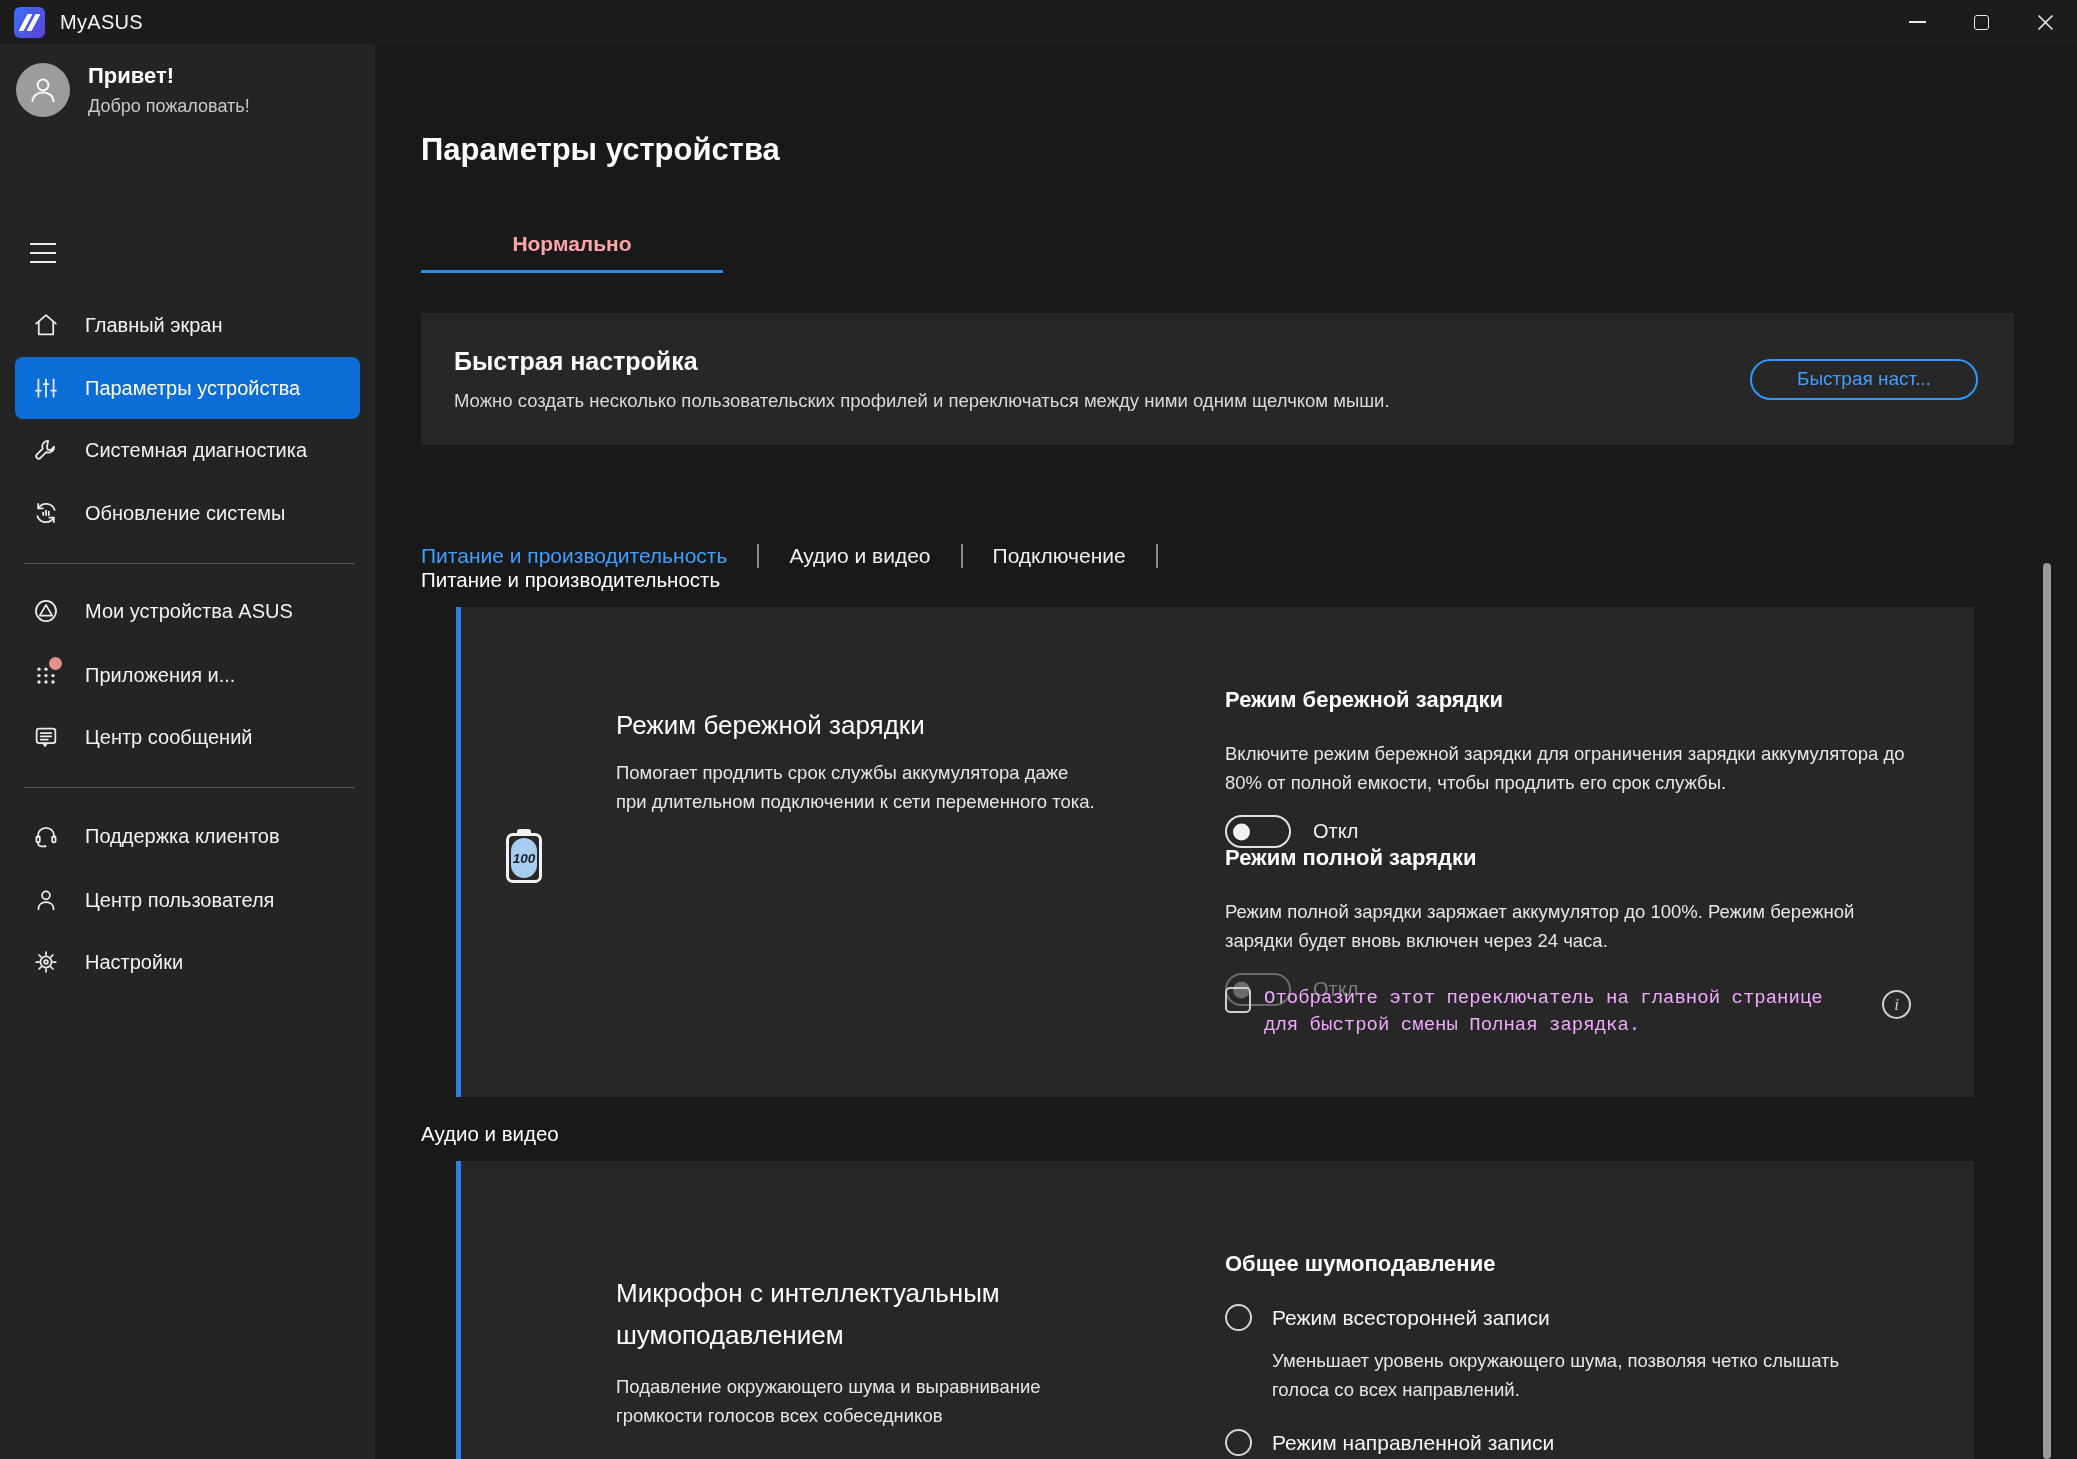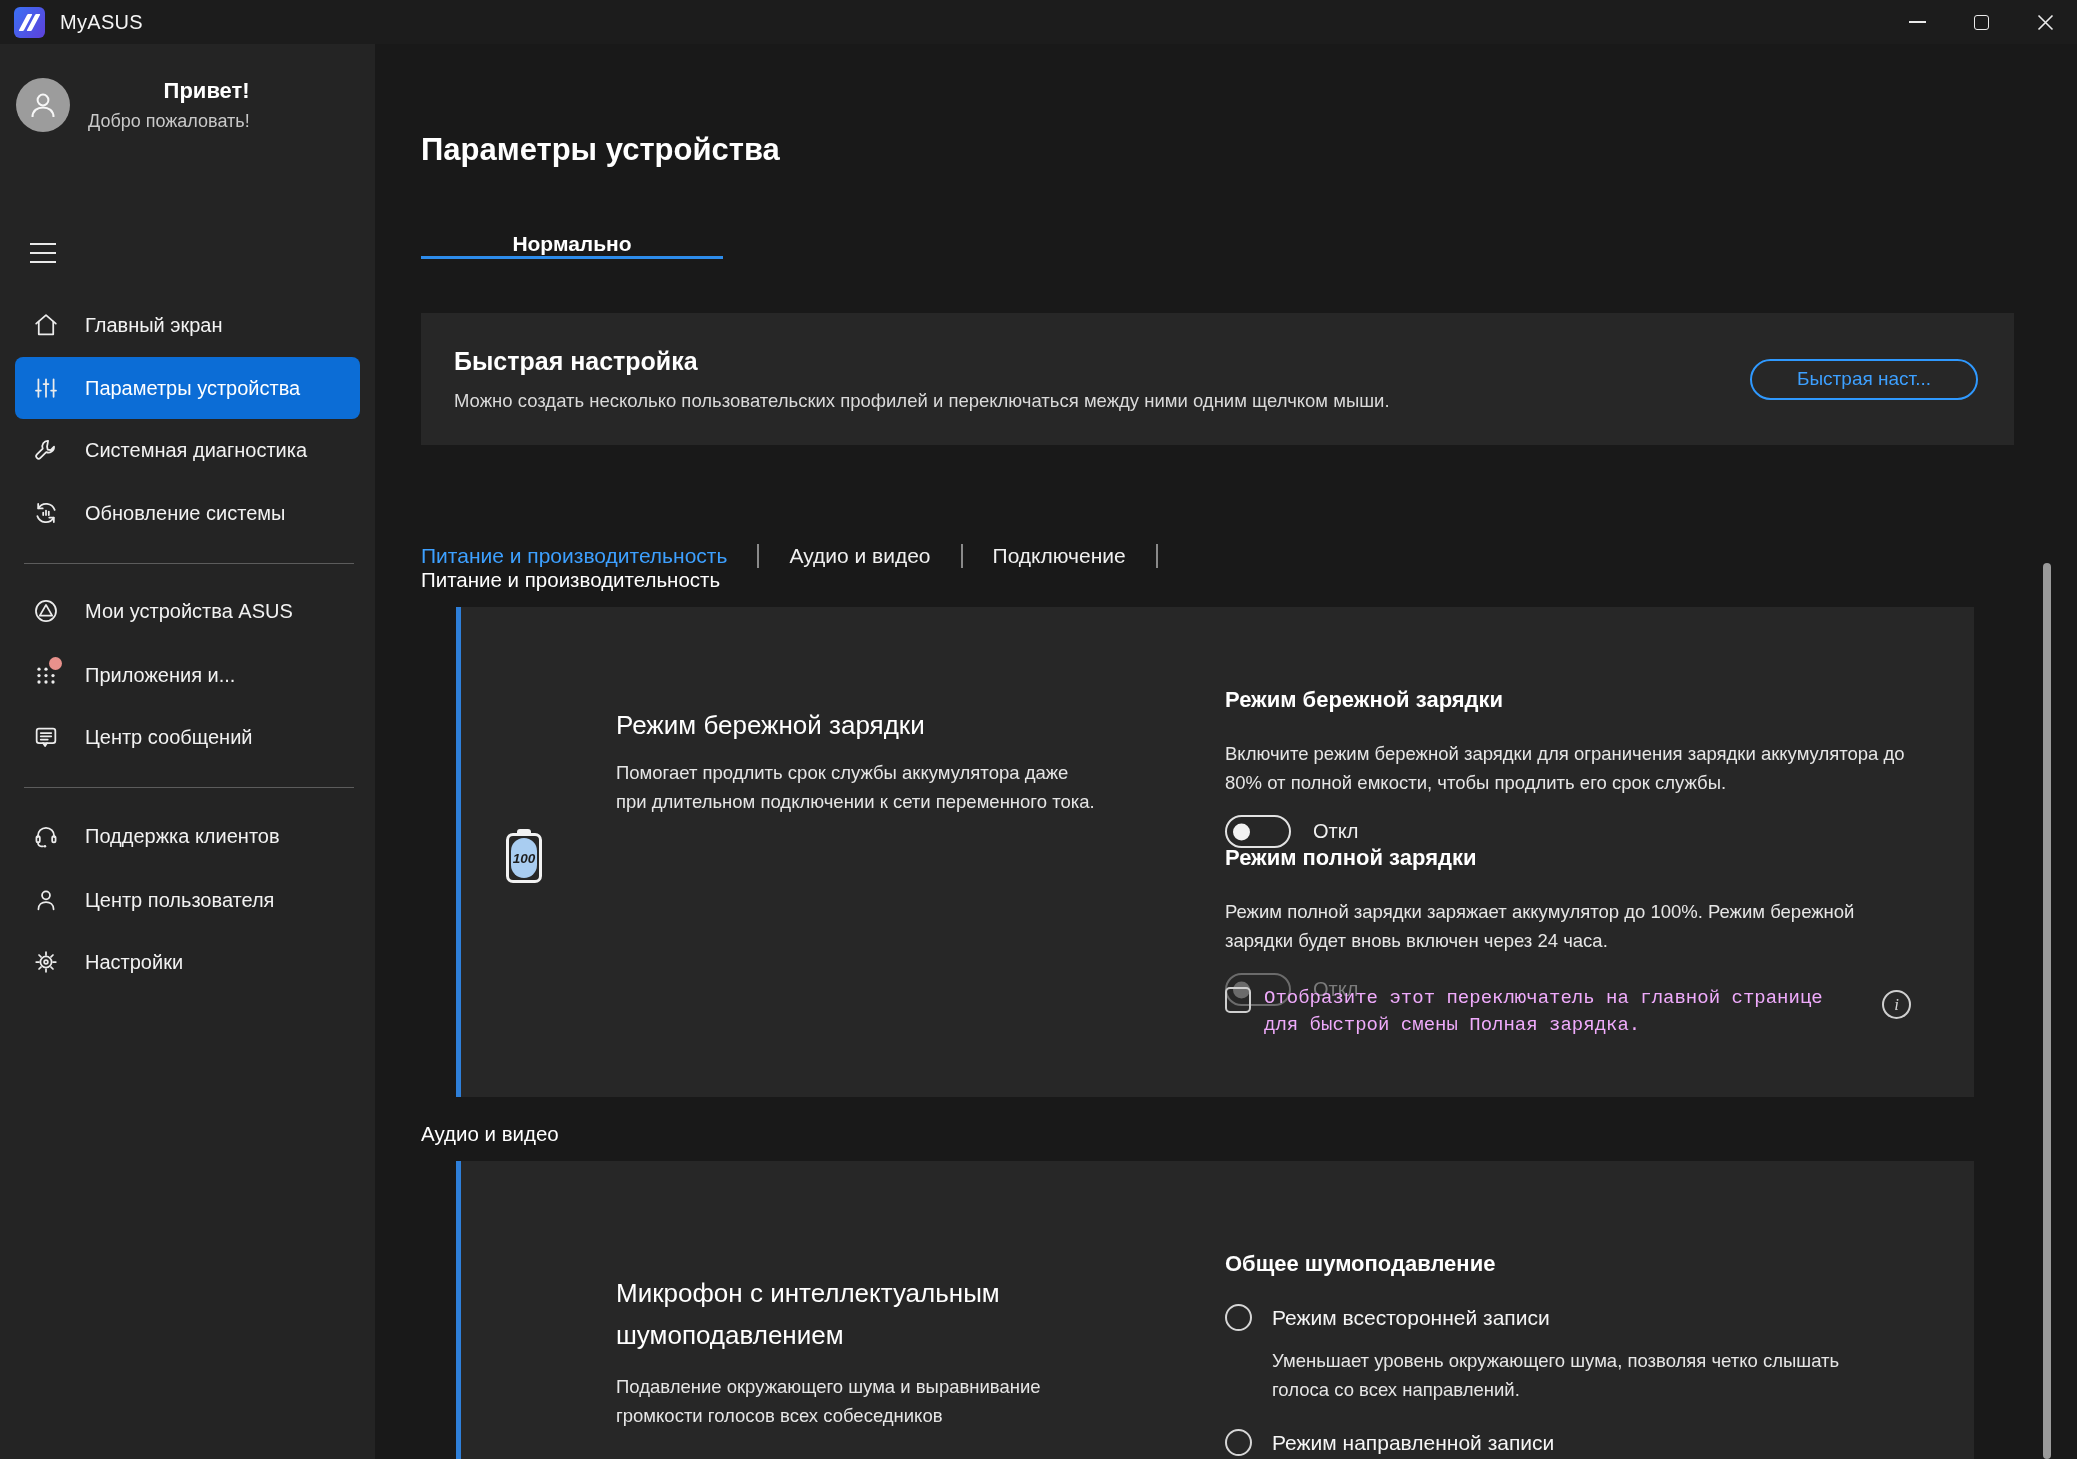--- a/index.html
+++ b/index.html
@@ -15,40 +15,40 @@
   #app-logo .slash { position:absolute; top:7px; width:5px; height:17px; background:#fff; transform:skewX(-28deg); border-radius:1px; }
   #app-logo .s1 { left:9px; } #app-logo .s2 { left:17px; }
   #app-title { position:absolute; left:60px; top:11px; font-size:20px; color:#f5f5f5; letter-spacing:.3px; }
   .winbtn { position:absolute; top:0; width:64px; height:44px; display:flex; align-items:center; justify-content:center; cursor:pointer; }
   #btn-min { right:128px; } #btn-max { right:64px; } #btn-close { right:0; }
   #btn-min .bar { width:17px; height:2px; background:#eaeaea; }
   #btn-max .box { width:15px; height:15px; border:1.7px solid #eaeaea; border-radius:3px; }
 
   
   #sidebar { position:absolute; left:0; top:44px; width:375px; height:1415px; background:#242424; z-index:20; }
-  #greeting { position:absolute; left:16px; top:34px; display:flex; align-items:center;text-align:right; }
+  #greeting { position:absolute; left:16px; top:19px; display:flex; align-items:center; }
   #avatar { width:54px; height:54px; border-radius:50%; background:#9c9c9c; display:flex; align-items:center; justify-content:center; }
   #greet-text { margin-left:18px; }
   #greet-title { font-size:22px; font-weight:700; color:#ffffff; }
   #greet-sub { font-size:18px; color:#c9c9c9; margin-top:7px; }
   #hamburger { position:absolute; left:30px; top:196px; width:34px; height:26px; display:flex; flex-direction:column; justify-content:space-between; padding:3px 0; cursor:pointer; }
   #hamburger .line { width:26px; height:2px; background:#eaeaea; }
   .nav-item { position:absolute; left:15px; width:345px; height:62px; border-radius:8px; display:flex; align-items:center; padding-left:17px; cursor:pointer; }
   .nav-item .nav-ico { width:28px; height:28px; flex:0 0 28px; position:relative; }
   .nav-item .nav-label { margin-left:25px; font-size:20px; color:#f2f2f2; white-space:nowrap; }
   .nav-item.selected { background:#0c6dd6; }
   .nav-item.selected .nav-label { color:#ffffff; }
   .side-divider { position:absolute; left:24px; width:330px; height:1px; background:#5c5c5c; }
   .badge-dot { position:absolute; right:-2px; top:-4px; width:13px; height:13px; border-radius:50%; background:#e8918c; }
 
   
   #main { position:absolute; left:375px; top:44px; width:1702px; height:1415px; background:#191919; }
   #page-title { position:absolute; left:46px; top:88px; font-size:31px; font-weight:700; color:#ffffff; }
-  #profile-tab { position:absolute; left:46px; top:188px; width:302px; text-align:center; 
-    border-bottom:3px solid #2d8ceb; color:#ffffff; font-size:21px; font-weight:700; cursor:pointer; }
+  #profile-tab { position:absolute; left:46px; top:188px; width:302px; text-align:center; padding-bottom:14px;
+    border-bottom:3px solid #2d8ceb; color:#fca5a5; font-size:21px; font-weight:700; cursor:pointer; }
 
   #quick-card { position:absolute; left:46px; top:269px; width:1593px; height:132px; background:#272727;
     display:flex; align-items:center; justify-content:space-between; padding:0 36px 0 33px; }
   #quick-title { font-size:25px; font-weight:700; color:#ffffff; }
   #quick-desc { font-size:18.5px; color:#dadada; margin-top:14px; }
   #quick-btn { width:228px; height:41px; border:2px solid #2f99ff; border-radius:21px; background:transparent;
     color:#3da0ff; font-size:19px; font-family:inherit; cursor:pointer; white-space:nowrap; }
 
   #subtabs { position:absolute; left:46px; top:500px; display:flex; align-items:center; }
   .subtab { font-size:21px; color:#f0f0f0; margin-right:30px; cursor:pointer; white-space:nowrap; }

